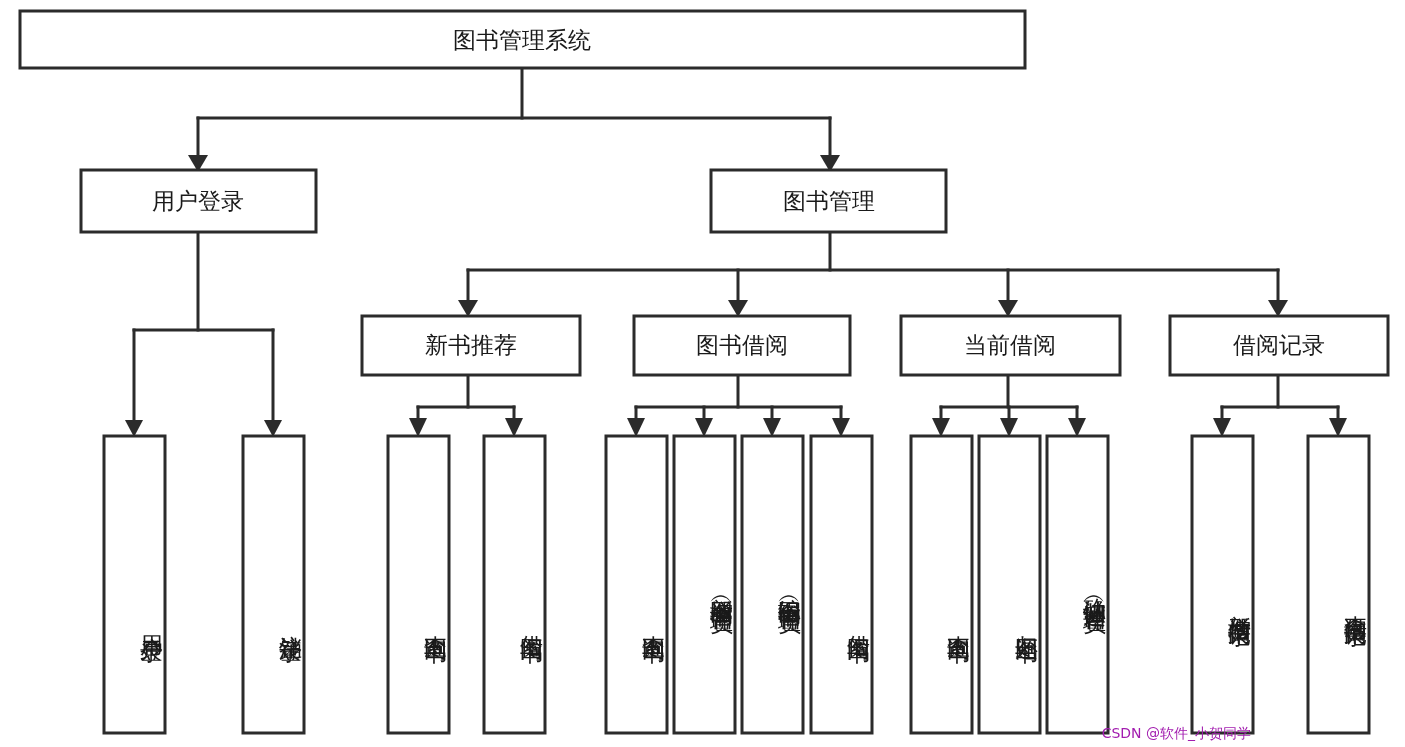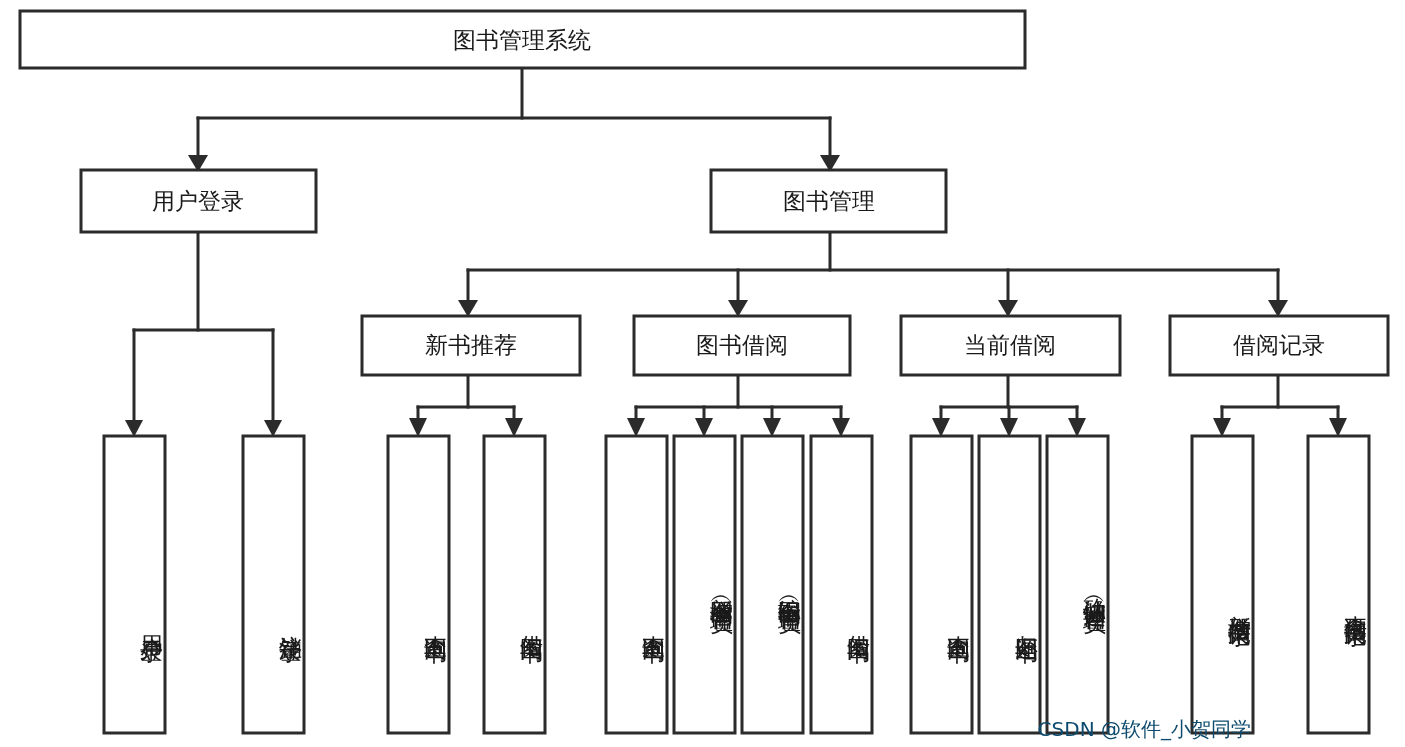--- a/index.html
+++ b/index.html
@@ -26,21 +26,21 @@
     font-family:"DejaVu Sans","Liberation Sans",sans-serif;
     font-size:23px;line-height:1.18;letter-spacing:2px;
     color:#1a1a1a;
     display:flex;align-items:flex-start;justify-content:center;
     white-space:nowrap;
     pointer-events:none;
   }
   .watermark{
     position:absolute;right:16px;bottom:4px;
     font-family:"DejaVu Sans","Liberation Sans",sans-serif;
-    font-size:20px;color:#0c4a6e;white-space:nowrap;
+    font-size:14px;color:#a21caf;white-space:nowrap;
   }
 </style>
 </head>
 <body>
 
 <div id="diagram-root">
 
   <svg class="flow" viewBox="0 0 1405 747">
     <defs>
       <marker id="arrow" viewBox="0 0 12 14" refX="6" refY="13" markerWidth="12" markerHeight="14" orient="auto-start-reverse" markerUnits="userSpaceOnUse">

